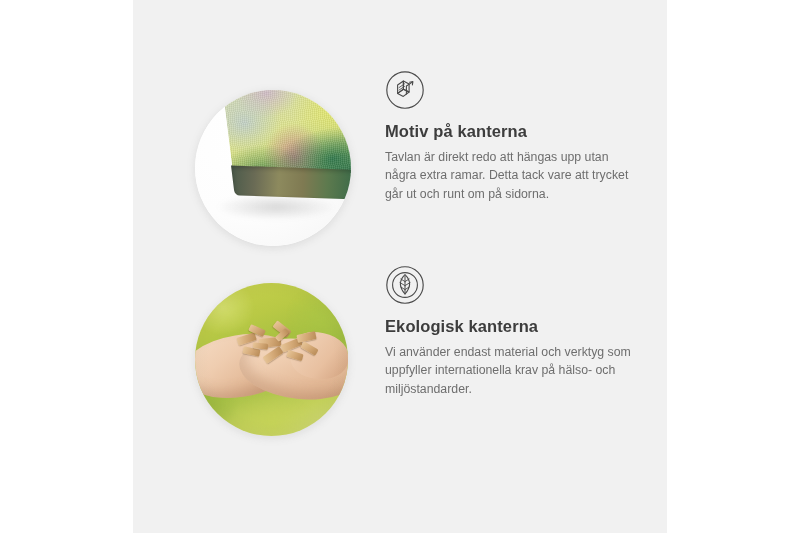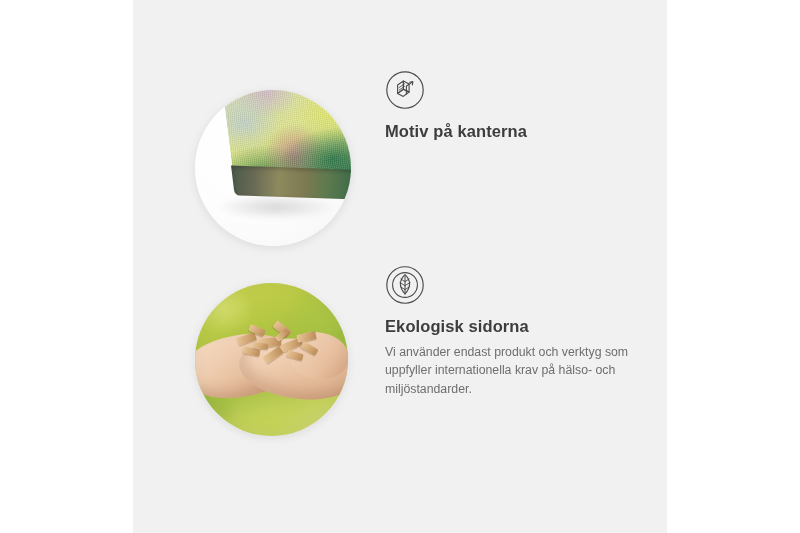--- a/index.html
+++ b/index.html
@@ -247,20 +247,21 @@
             <circle cx="20" cy="20" r="18.2" stroke="#4a4a4a" stroke-width="1.15"></circle>
             <path d="M12.6 23.4 L12.6 15.0 L18.4 11.0 L18.4 19.2 Z" stroke="#4a4a4a" stroke-width="1.1" stroke-linejoin="round" fill="none"></path>
             <path d="M12.6 23.4 L18.4 19.2 L24.1 22.0 L18.3 26.4 Z" stroke="#4a4a4a" stroke-width="1.1" stroke-linejoin="round" fill="none"></path>
             <path d="M18.4 19.2 L18.4 11.0 L24.1 13.9 L24.1 22.0 Z" stroke="#4a4a4a" stroke-width="1.1" stroke-linejoin="round" fill="none"></path>
             <path d="M14.0 17.6 L19.6 13.8 M14.0 20.1 L19.6 16.3" stroke="#4a4a4a" stroke-width=".85" stroke-linecap="round"></path>
             <path d="M21.4 23.9 L21.4 16.0 L27.4 12.1" stroke="#4a4a4a" stroke-width="1.1" stroke-linecap="round" stroke-linejoin="round" fill="none"></path>
             <path d="M24.6 12.2 L27.9 11.6 L27.4 14.9" stroke="#4a4a4a" stroke-width="1.1" stroke-linecap="round" stroke-linejoin="round" fill="none"></path>
           </svg>
         </span>
         <h3 class="headline">Motiv på kanterna</h3>
+        <p class="body-text">Tavlan är direkt redo att hängas upp utan några extra ramar. Detta tack vare att trycket går ut och runt om på sidorna.</p>
       </div>
     </div>
 
     <div class="feature feature-b">
 
       <div class="media media-eco">
         <div class="eco-grass"></div>
         <div class="hand hand-left"></div>
         <div class="hand hand-right"></div>
         <div class="fingers"></div>
@@ -286,19 +287,19 @@
           <svg width="40" height="40" viewBox="0 0 40 40" fill="none">
             <circle cx="20" cy="20" r="18.2" stroke="#4a4a4a" stroke-width="1.15"></circle>
             <circle cx="20" cy="20" r="12.4" stroke="#4a4a4a" stroke-width="1.1"></circle>
             <path d="M20 9.6 C25.6 15.0 26.6 21.4 20 29.0 C13.4 21.4 14.4 15.0 20 9.6 Z" stroke="#4a4a4a" stroke-width="1.1" stroke-linejoin="round" fill="none"></path>
             <path d="M20 11.4 L20 29.0" stroke="#4a4a4a" stroke-width="1.0" stroke-linecap="round"></path>
             <path d="M20 16.6 L15.9 14.0 M20 16.6 L24.1 14.0
                      M20 20.6 L14.9 17.6 M20 20.6 L25.1 17.6
                      M20 24.6 L15.5 21.8 M20 24.6 L24.5 21.8" stroke="#4a4a4a" stroke-width=".9" stroke-linecap="round"></path>
           </svg>
         </span>
-        <h3 class="headline">Ekologisk sidorna</h3>
-        <p class="body-text wide">Vi använder endast produkt och verktyg som uppfyller internationella krav på hälso- och miljöstandarder.</p>
+        <h3 class="headline">Ekologisk kanterna</h3>
+        <p class="body-text wide">Vi använder endast material och verktyg som uppfyller internationella krav på hälso- och miljöstandarder.</p>
       </div>
     </div>
 
   </div>
 </div>
 
 </body></html>

